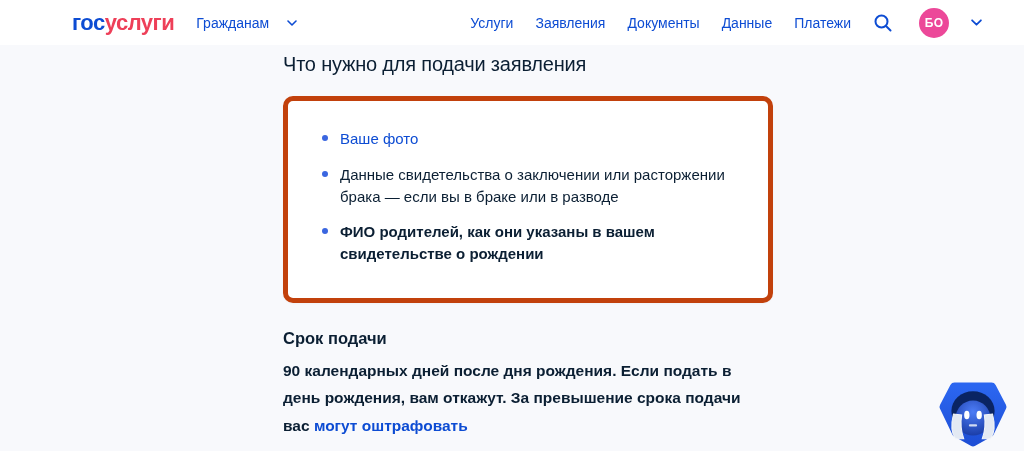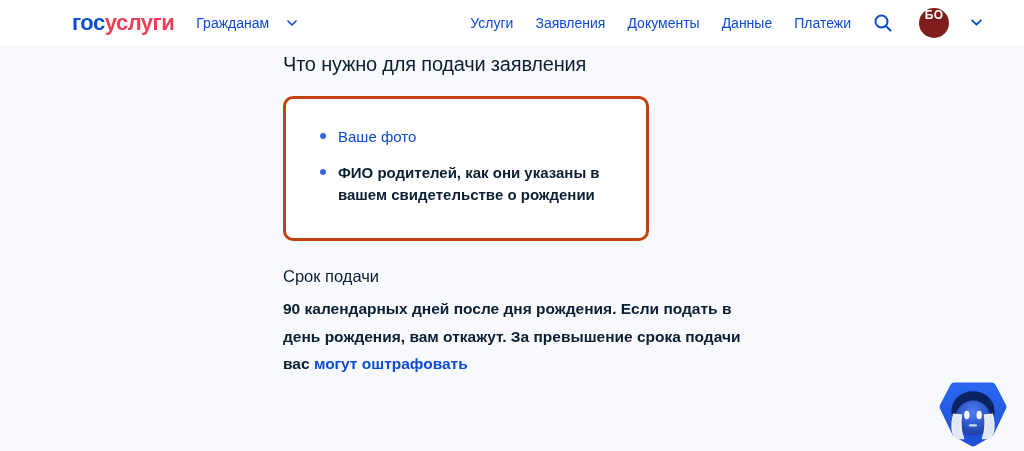--- a/index.html
+++ b/index.html
@@ -36,60 +36,60 @@
     color:#0d4cd3; font-size:14px; cursor:pointer;
   }
   .header-right { display:flex; align-items:center; gap:22px; }
   .nav-link {
     color:#0d4cd3; font-size:14px; text-decoration:none; cursor:pointer;
     white-space:nowrap;
   }
   .icon-btn { background:none; border:none; cursor:pointer; display:flex; align-items:center; padding:0; }
   .avatar {
     width:30px; height:30px; border-radius:50%;
-    background:#7f1d1d;
+    background:#ec4899;
     color:#ffffff; font-size:12px; font-weight:bold;
-    display:flex; align-items:flex-start; justify-content:center;
+    display:flex; align-items:center; justify-content:center;
     cursor:pointer; margin-left:4px;
     letter-spacing:0.3px;
   }
   .chev { display:inline-block; }
 
   
   .main {
     padding:8px 0 0 283px;
     width:760px;
   }
   .page-title {
     font-size:20px;
     font-weight:normal;
     color:#0b1f33;
     letter-spacing:-0.2px;
   }
   .card {
     margin-top:20px;
-    width:366px;
+    width:490px;
     background:#ffffff;
-    border:3px solid #c2410c;
+    border:5px solid #c2410c;
     border-radius:10px;
     padding:27px 34px 25px 34px;
     box-shadow:0 1px 2px rgba(11,31,51,0.03);
   }
   .req-item { display:flex; gap:12px; margin-bottom:14px; }
   .req-item:last-child { margin-bottom:8px;font-weight:bold; }
   .bullet {
     width:6px; height:6px; border-radius:50%;
     background:#3a66e0; flex:0 0 auto; margin-top:7px;
   }
   .req-text { font-size:15px; line-height:1.45; color:#0b1f33; }
   a.link { color:#0d4cd3; text-decoration:none; cursor:pointer; }
 
   .section { margin-top:26px; width:470px; }
   .section-heading {
-    font-size:16.5px; font-weight:normal; color:#0b1f33;
+    font-size:16.5px; font-weight:bold; color:#0b1f33;
   }
   .section-text {
     margin-top:9px;
     font-size:15.5px; line-height:1.78; color:#0b1f33;font-weight:bold;
   }
 
   
   .assistant {
     position:absolute;
     right:16px; bottom:2px;
@@ -136,20 +136,24 @@
 <main class="main">
   <h1 class="page-title">Что нужно для подачи заявления</h1>
 
   <div class="card">
     <div class="req-item">
       <span class="bullet"></span>
       <span class="req-text"><a class="link">Ваше фото</a></span>
     </div>
     <div class="req-item">
       <span class="bullet"></span>
+      <span class="req-text">Данные свидетельства о заключении или расторжении брака — если вы в браке или в разводе</span>
+    </div>
+    <div class="req-item">
+      <span class="bullet"></span>
       <span class="req-text">ФИО родителей, как они указаны в вашем свидетельстве о рождении</span>
     </div>
   </div>
 
   <section class="section">
     <h2 class="section-heading">Срок подачи</h2>
     <p class="section-text"><span>90 календарных дней после дня рождения. Если подать в день рождения, вам откажут. За превышение срока подачи вас </span><a class="link">могут оштрафовать</a></p>
   </section>
 
 </main>

